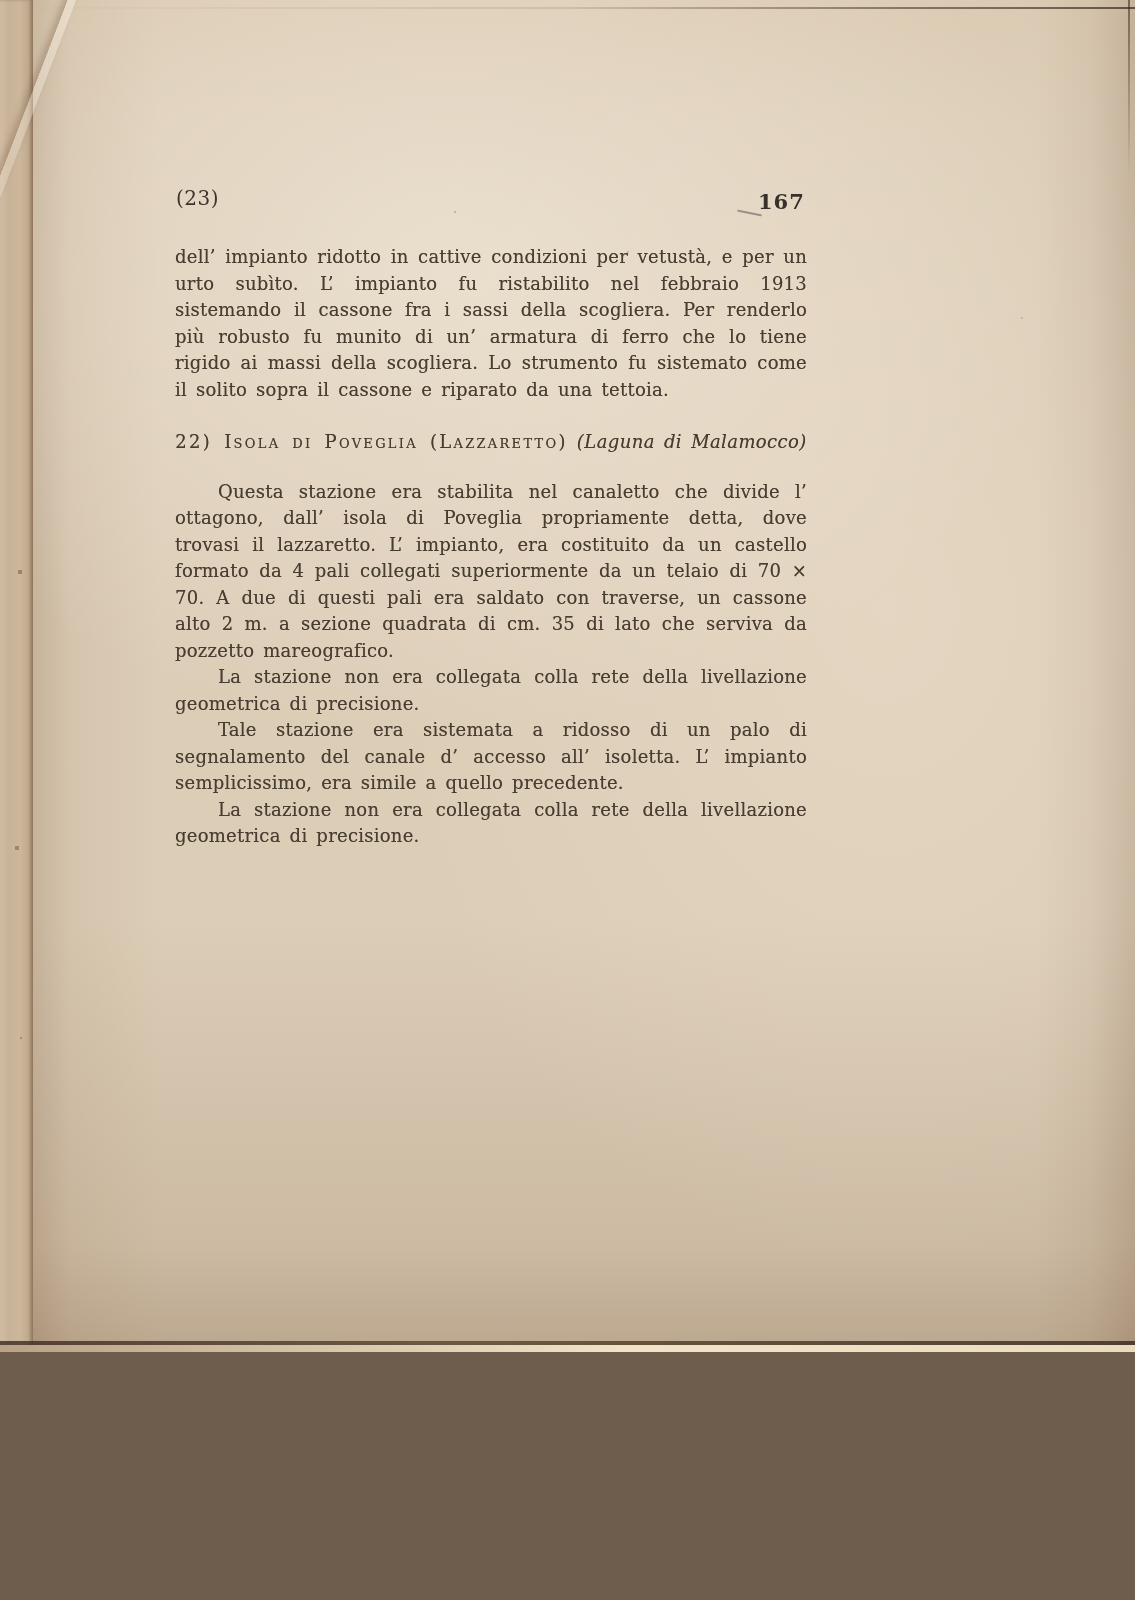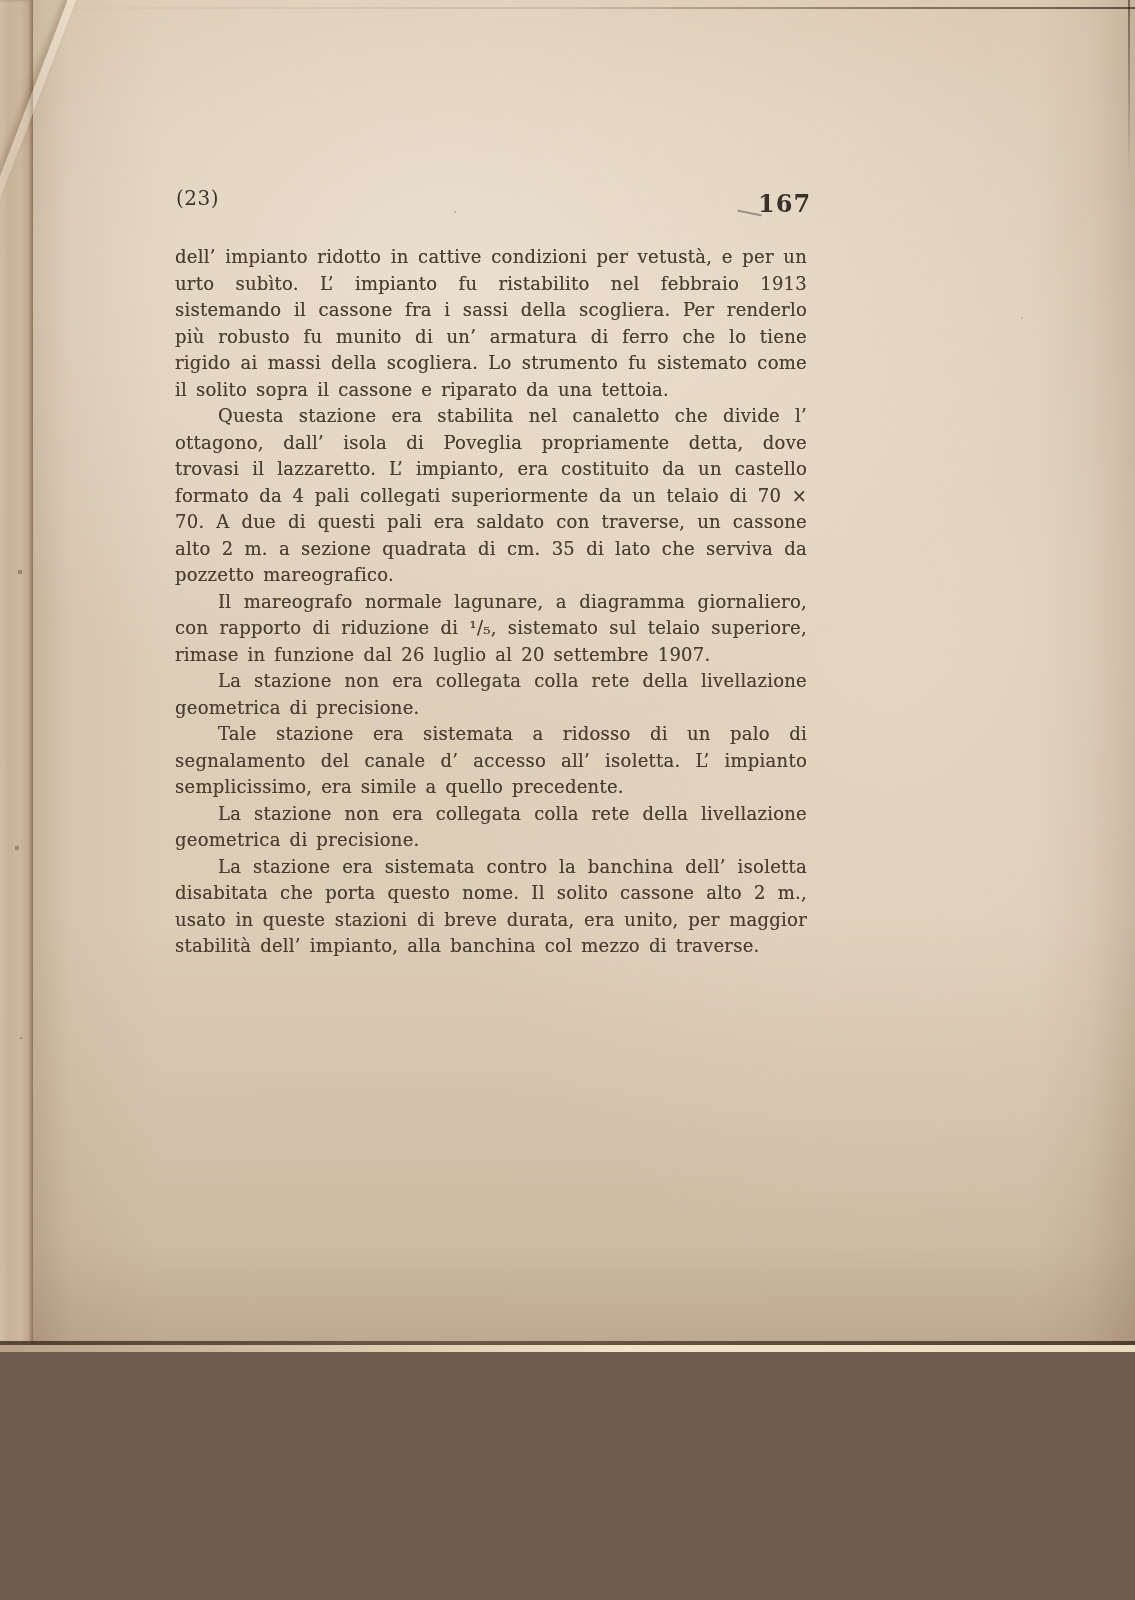--- a/index.html
+++ b/index.html
@@ -60,21 +60,21 @@
       628px 252px 0 1px rgba(120,95,70,0.28),
       1022px 318px 0 1px rgba(120,95,70,0.25);
   }
   
   .header-left{
     position:absolute;left:176px;top:186px;
     font-size:20px;color:#3c332a;letter-spacing:0.5px;
   }
   .header-right{
     position:absolute;left:758px;top:189px;
-    font-size:24px;font-weight:bold;color:#38302a;letter-spacing:1px;
+    font-size:21px;font-weight:bold;color:#38302a;letter-spacing:1px;
   }
   .pencil-mark{
     position:absolute;left:737px;top:212px;width:25px;height:2px;
     background:rgba(95,88,82,0.55);border-radius:2px;transform:rotate(11deg);
   }
   .text-column{
     position:absolute;left:175px;top:244px;width:632px;
     font-size:18px;line-height:26.5px;text-align:justify;
     letter-spacing:0.25px;word-spacing:3px;
     color:#473d31;
@@ -106,27 +106,29 @@
   <div class="specks"></div>
 
   <span class="header-left">(23)</span>
   <span class="pencil-mark"></span>
   <span class="header-right">167</span>
 
   <div class="text-column">
 
     <p class="para no-indent">dell’ impianto ridotto in cattive condizioni per vetustà, e per un urto subìto. L’ impianto fu ristabilito nel febbraio 1913 sistemando il cassone fra i sassi della scogliera. Per renderlo più robusto fu munito di un’ armatura di ferro che lo tiene rigido ai massi della scogliera. Lo strumento fu sistemato come il solito sopra il cassone e riparato da una tettoia.</p>
 
+    <h3 class="section-heading">
+      <span class="sc">22) Isola di Poveglia (Lazzaretto)</span>
+      <span class="it">(Laguna di Malamocco)</span>
+    </h3>
     <p class="para">Questa stazione era stabilita nel canaletto che divide l’ ottagono, dall’ isola di Poveglia propriamente detta, dove trovasi il lazzaretto. L’ impianto, era costituito da un castello formato da 4 pali collegati superiormente da un telaio di 70 × 70. A due di questi pali era saldato con traverse, un cassone alto 2 m. a sezione quadrata di cm. 35 di lato che serviva da pozzetto mareografico.</p>
-    <p class="para">Il mareografo normale lagunare, a diagramma giornaliero, con rapporto di riduzione di ¹/₅, sistemato sul telaio superiore, rimase in funzione dal 26 luglio al 20 settembre 1907.</p>
     <p class="para">La stazione non era collegata colla rete della livellazione geometrica di precisione.</p>
 
     <p class="para">Tale stazione era sistemata a ridosso di un palo di segnalamento del canale d’ accesso all’ isoletta. L’ impianto semplicissimo, era simile a quello precedente.</p>
     <p class="para">La stazione non era collegata colla rete della livellazione geometrica di precisione.</p>
 
-    <p class="para">La stazione era sistemata contro la banchina dell’ isoletta disabitata che porta questo nome. Il solito cassone alto 2 m., usato in queste stazioni di breve durata, era unito, per maggior stabilità dell’ impianto, alla banchina col mezzo di traverse.</p>
 
   </div>
 
   <div class="bottom-edge"></div>
   <div class="bottom-underpage"></div>
 
 </div>
 
 </body></html>

